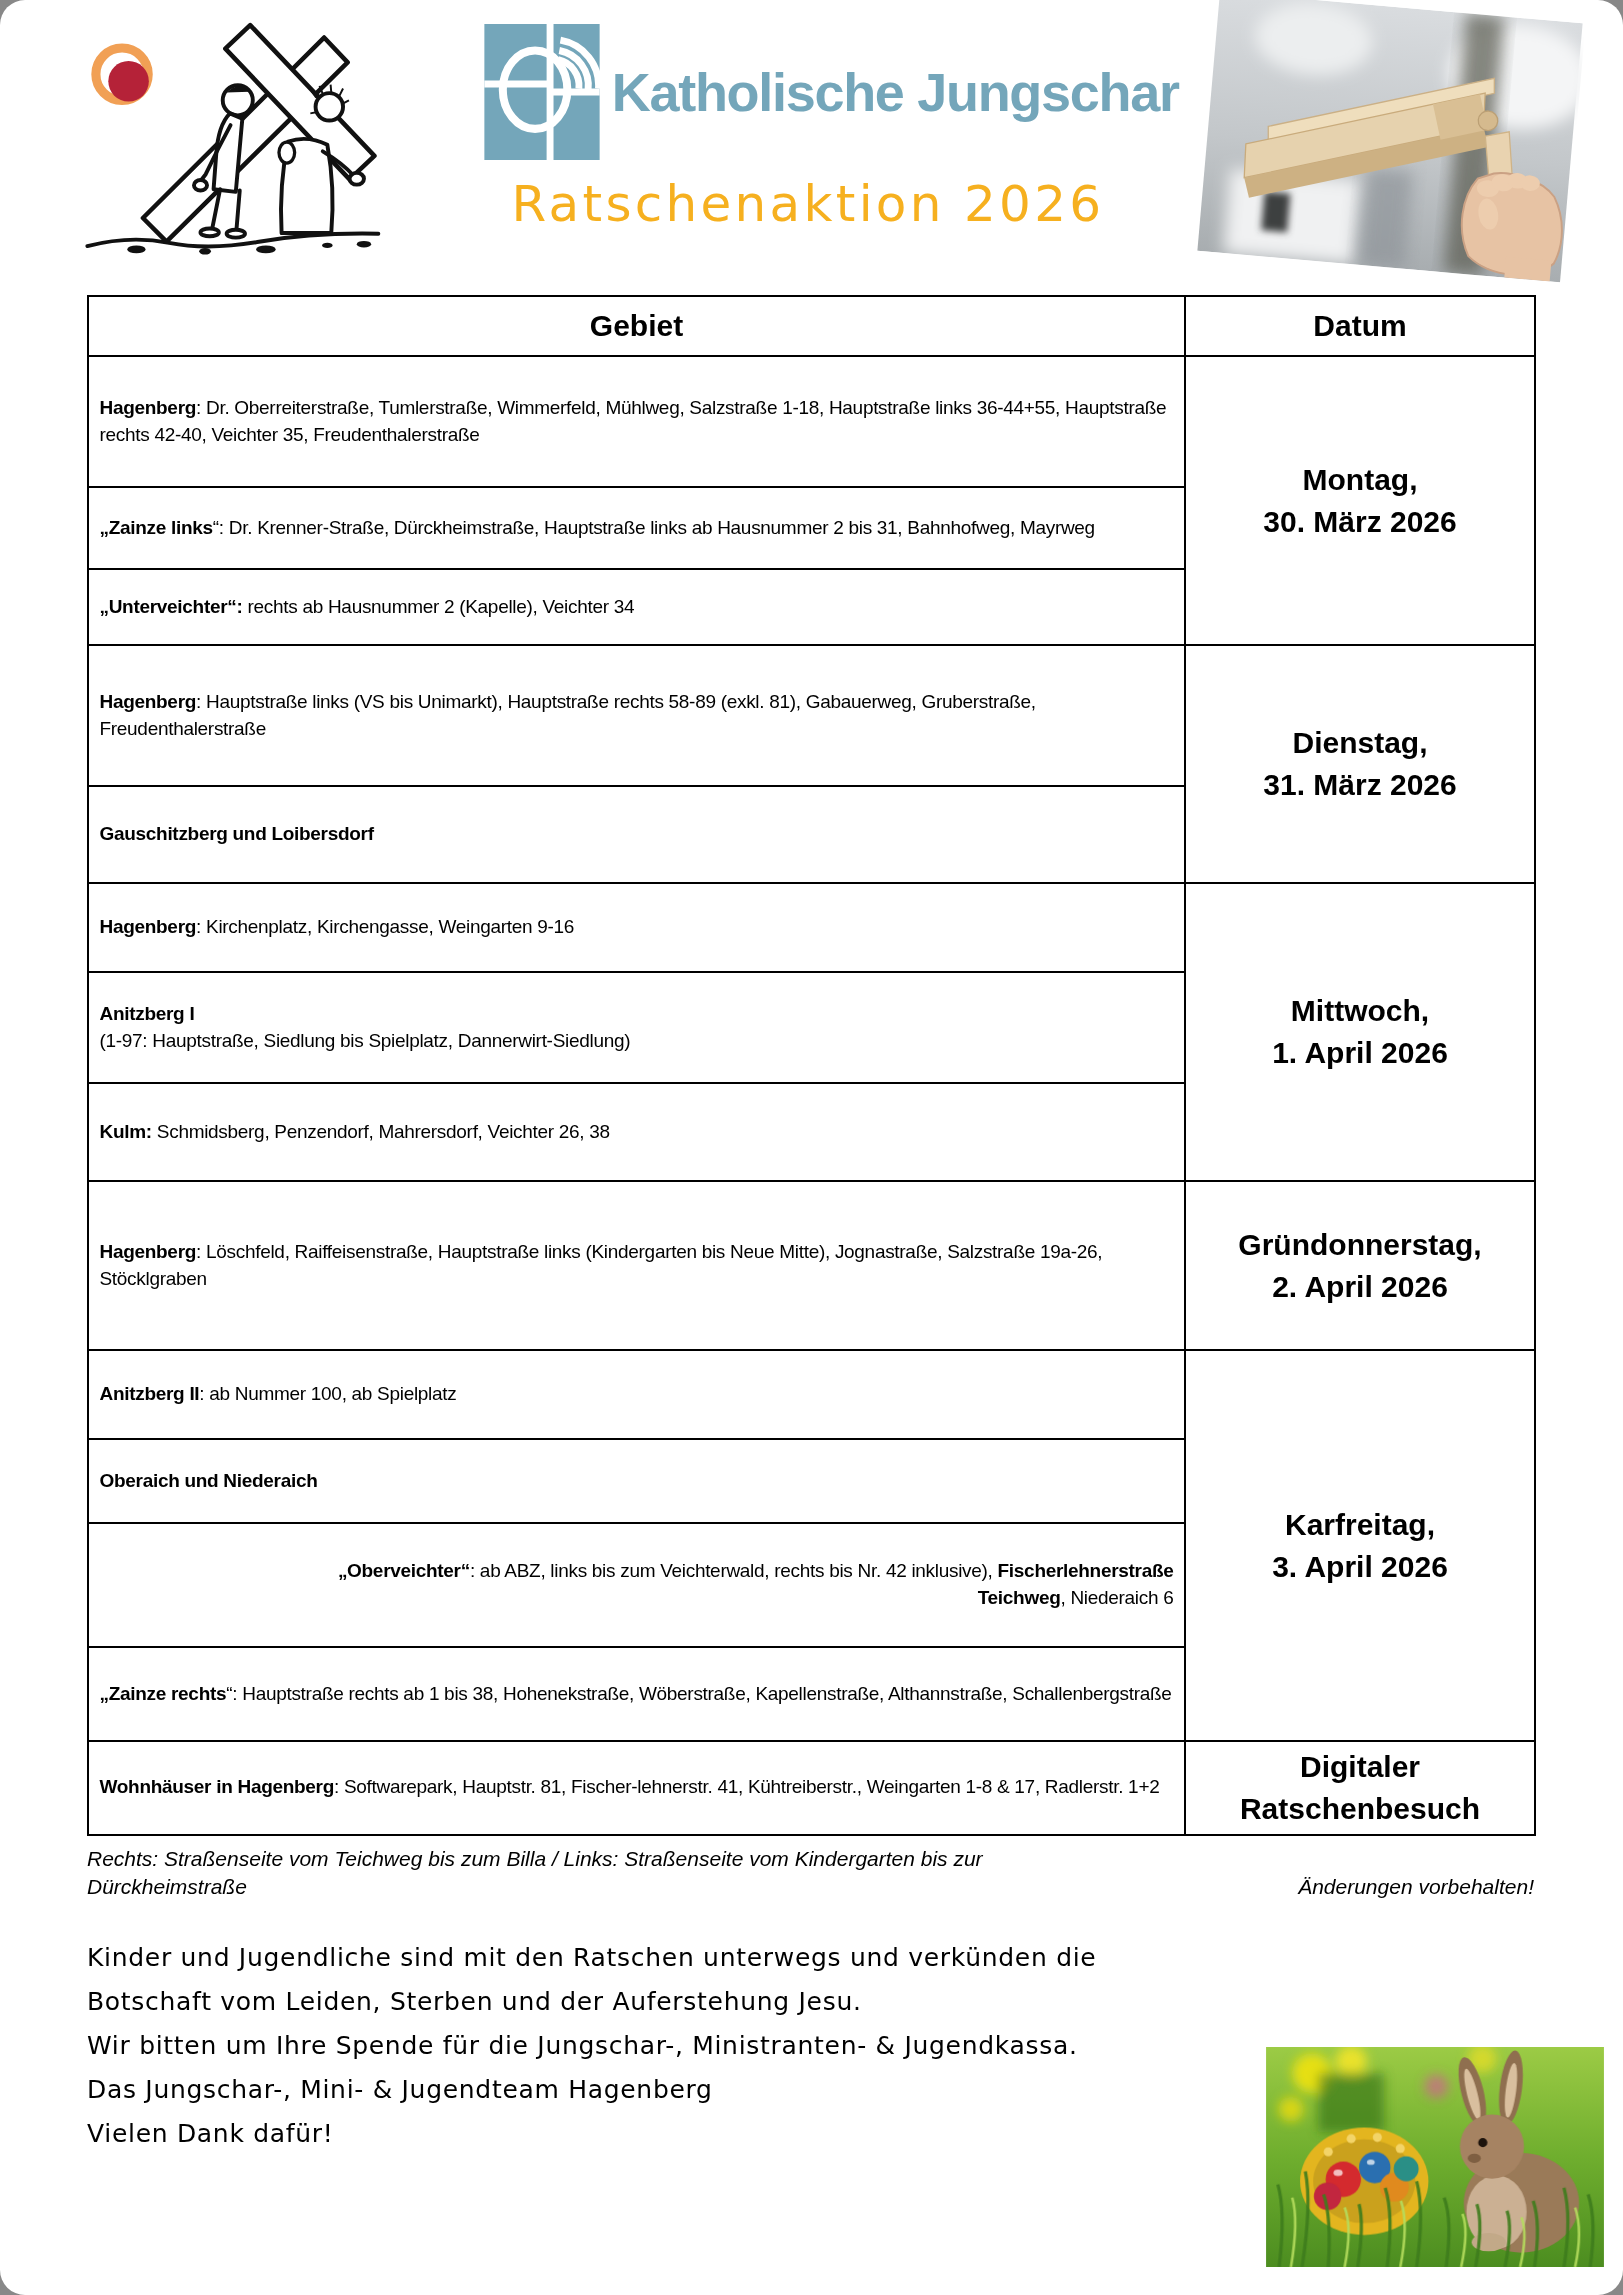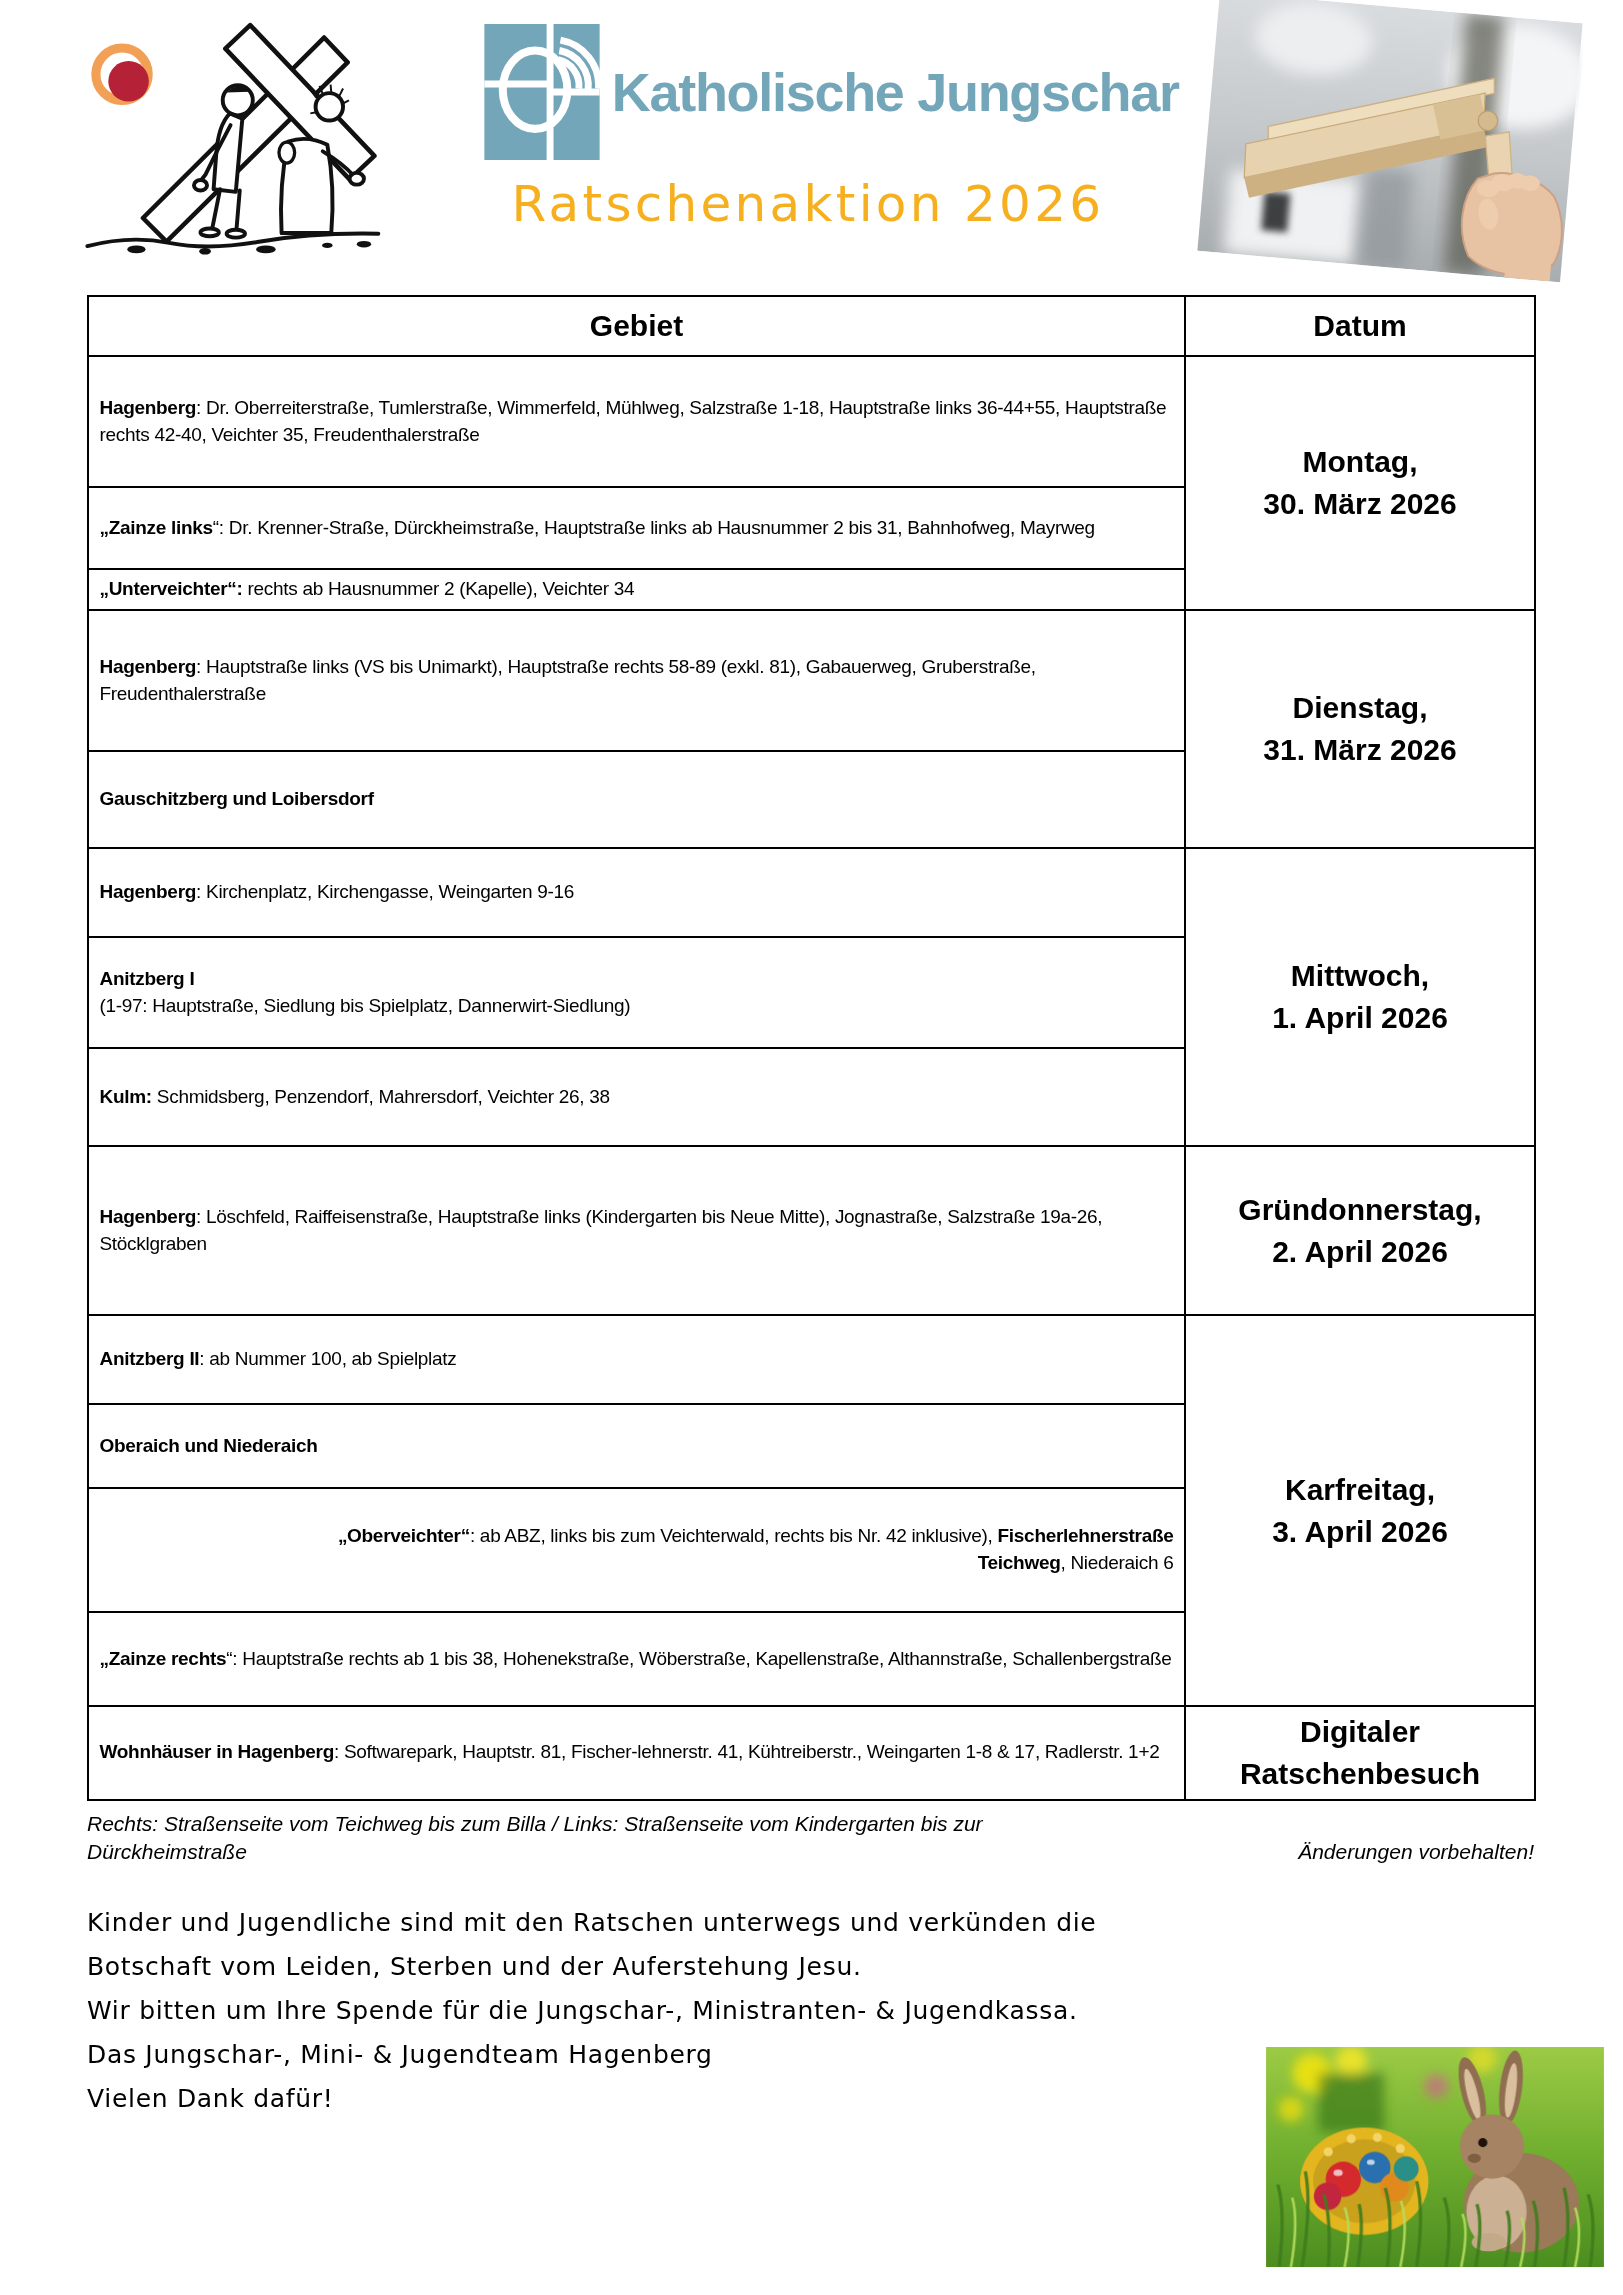--- a/index.html
+++ b/index.html
@@ -1,17 +1,17 @@
 <!DOCTYPE html>
 <html style="font-size:10.5px"><head>
 <meta charset="utf-8">
 <style>
   html,body{margin:0;padding:0;background:#888;}
   .page{position:relative;width:1623px;height:2295px;background:#ffffff;overflow:hidden;
-        font-family:"Liberation Sans",sans-serif;color:#000;}
+        font-family:"Liberation Sans",sans-serif;color:#000;border-radius:25px;}
 
   
   .jesus-art{position:absolute;left:71px;top:14.4px;width:327px;height:255px;}
   .logo-row{position:absolute;left:484px;top:23.6px;display:flex;align-items:center;}
   .logo-mark{width:116px;height:136px;flex:0 0 auto;}
   .logo-text{font-weight:bold;font-stretch:condensed;font-size:54px;letter-spacing:-1.3px;
              color:#74a6ba;margin-left:11.8px;white-space:nowrap;}
   .page-title{position:absolute;left:471px;top:175px;width:674px;text-align:center;
               font-family:"DejaVu Sans",sans-serif;color:#f6b01f;font-size:50px;
               letter-spacing:3.3px;white-space:nowrap;}
@@ -25,21 +25,21 @@
   .c-gebiet{width:1097px;} .c-datum{width:350px;}
   table.schedule th,table.schedule td{border:2.6px solid #000;}
   th{font-size:30px;font-weight:bold;text-align:center;vertical-align:middle;}
   tr.hdr-row{height:60px;}
   td.gebiet{font-size:19px;line-height:1.42;padding:3.9px 10.5px;vertical-align:middle;
             white-space:pre-line;letter-spacing:-0.3px;}
   td.gebiet .b{font-weight:bold;}
   td.datum{font-size:30px;font-weight:bold;text-align:center;vertical-align:middle;
            line-height:1.4;padding:3.9px 2.6px;}
 
-  .r-0-0{height:131px;}.r-0-1{height:82px;}.r-0-2{height:41px;padding-left:28px;}
+  .r-0-0{height:131px;}.r-0-1{height:82px;}.r-0-2{height:76px;padding-left:28px;}
   .r-1-0{height:141px;}.r-1-1{height:97px;padding-left:44px;}
   .r-2-0{height:89px;}.r-2-1{height:111px;}.r-2-2{height:98px;}
   .r-3-0{height:169px;}
   .r-4-0{height:89px;padding-left:8px;}.r-4-1{height:84px;}.r-4-2{height:124px;text-align:right;}.r-4-3{height:94px;}
   .r-5-0{height:84px;}
 
   
   .footnote{margin-top:9.2px;font-style:italic;font-size:21px;line-height:1.35;}
   .footnote-line2{display:flex;justify-content:space-between;align-items:baseline;}
 

